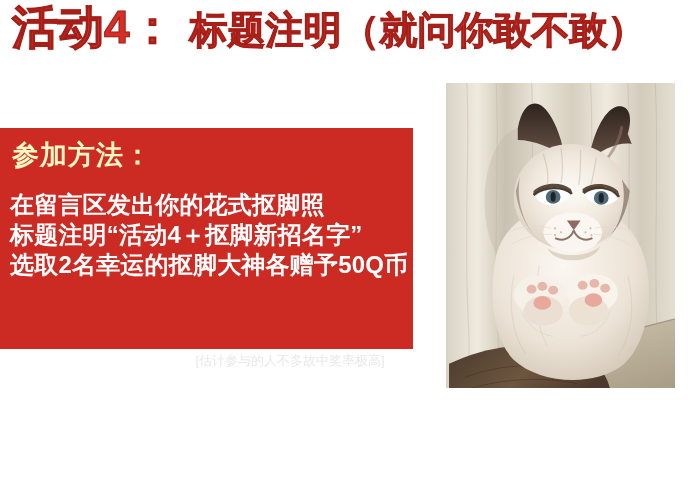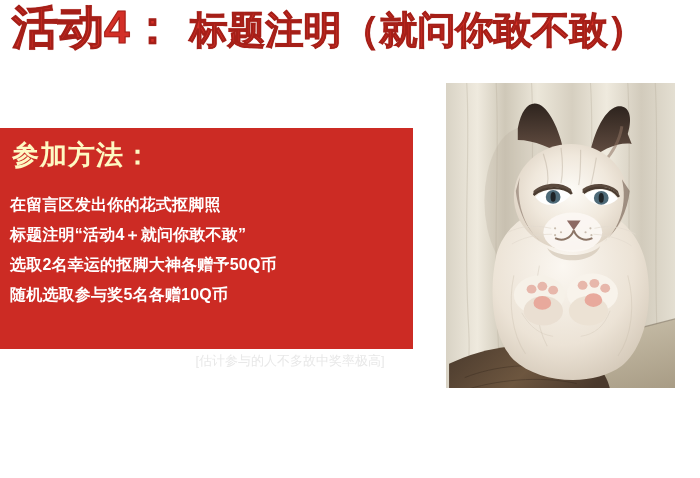--- a/index.html
+++ b/index.html
@@ -72,21 +72,21 @@
     line-height: 1;
     white-space: nowrap;
   }
   .panel-lines {
     position: absolute;
     left: 10px;
     top: 62px;
     width: 400px;
   }
   .panel-line {
-    font-size: 16px;
+    font-size: 24px;
     font-weight: bold;
     color: #ffffff;
     line-height: 30px;
     letter-spacing: 0.2px;
     white-space: nowrap;
   }
 
   
   .caption {
     position: absolute;
@@ -131,23 +131,22 @@
 
   <div class="title-row">
     <span class="title-main">活动4：</span>
     <span class="title-sub">标题注明（就问你敢不敢）</span>
   </div>
 
   <div class="red-panel">
     <div class="panel-heading">参加方法：</div>
     <div class="panel-lines">
       <div class="panel-line">在留言区发出你的花式抠脚照</div>
-      <div class="panel-line">标题注明“活动4＋就问你敢不敢”</div>
+      <div class="panel-line">标题注明“活动4＋抠脚新招名字”</div>
       <div class="panel-line">选取2名幸运的抠脚大神各赠予50Q币</div>
-      <div class="panel-line">随机选取参与奖5名各赠10Q币</div>
     </div>
   </div>
 
   <div class="caption">[估计参与的人不多故中奖率极高]</div>
 
   <div class="deco-sq deco-sm-top"></div>
   <div class="deco-sq deco-md"></div>
   <div class="deco-sq deco-sm-right"></div>
   <div class="deco-sq deco-block"></div>
 

